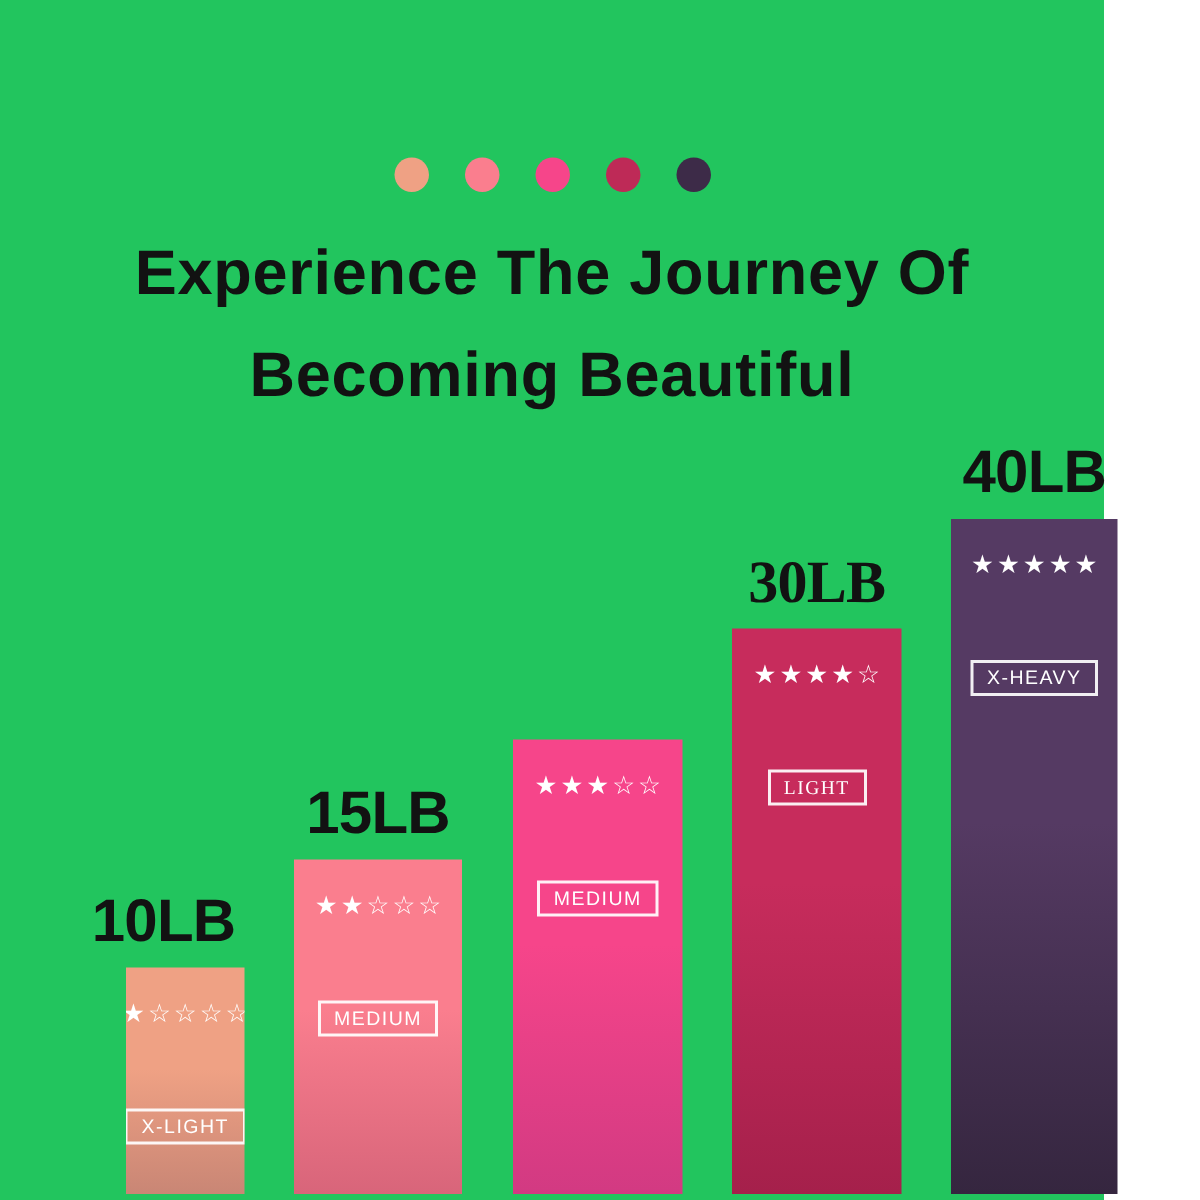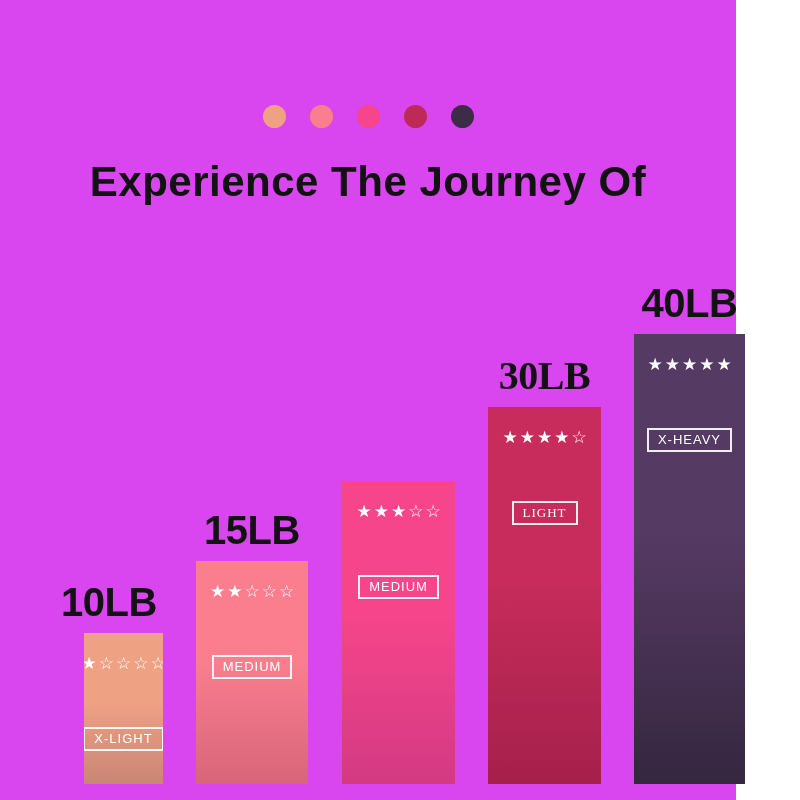--- a/index.html
+++ b/index.html
@@ -5,21 +5,21 @@
   * { box-sizing: border-box; margin: 0; padding: 0; }
   html, body {
     width: 800px; height: 800px;
     background: #ffffff;
     font-family: "Liberation Sans", sans-serif;
     overflow: hidden;
   }
   #stage {
     position: relative;
     width: 736px; height: 800px;
-    background: #d946ef;
+    background: #22c55e;
   }
 
   
   #dots {
     position: absolute;
     top: 105px; left: 0; right: 0;
     display: flex;
     justify-content: center;
     align-items: center;
     gap: 24px;
@@ -43,21 +43,21 @@
   #heading .line { display: block; white-space: nowrap; }
 
   
   #chart {
     position: absolute;
     left: 0; top: 0;
     width: 800px; height: 800px;
   }
   .bar-col {
     position: absolute;
-    bottom: 16px;
+    bottom: 4px;
   }
   .bar-weight {
     position: absolute;
     left: 50%;
     transform: translateX(-50%);
     bottom: 100%;
     margin-bottom: 8px;
     font-size: 40px;
     font-weight: bold;
     color: #121212;
@@ -106,20 +106,21 @@
   <div id="dots">
       <div class="dot" style="background: rgb(239, 161, 132);"></div>
       <div class="dot" style="background: rgb(250, 126, 142);"></div>
       <div class="dot" style="background: rgb(246, 69, 138);"></div>
       <div class="dot" style="background: rgb(190, 42, 87);"></div>
       <div class="dot" style="background: rgb(61, 43, 72);"></div>
     </div>
 
   <div id="heading">
     <span class="line">Experience The Journey Of</span>
+    <span class="line">Becoming Beautiful</span>
   </div>
 
   <div id="chart">
       <div class="bar-col" style="left: 55px; width: 108px; height: 151px; padding-left: 29px;">
         <div class="bar-weight">10LB</div>
         <div class="bar-body" style="background: linear-gradient(rgb(239, 161, 132) 0%, rgb(239, 161, 132) 45%, rgb(201, 134, 117) 100%);">
           <div class="bar-badge">
             <div class="stars">
               <span>★</span>
               <span>☆</span>

